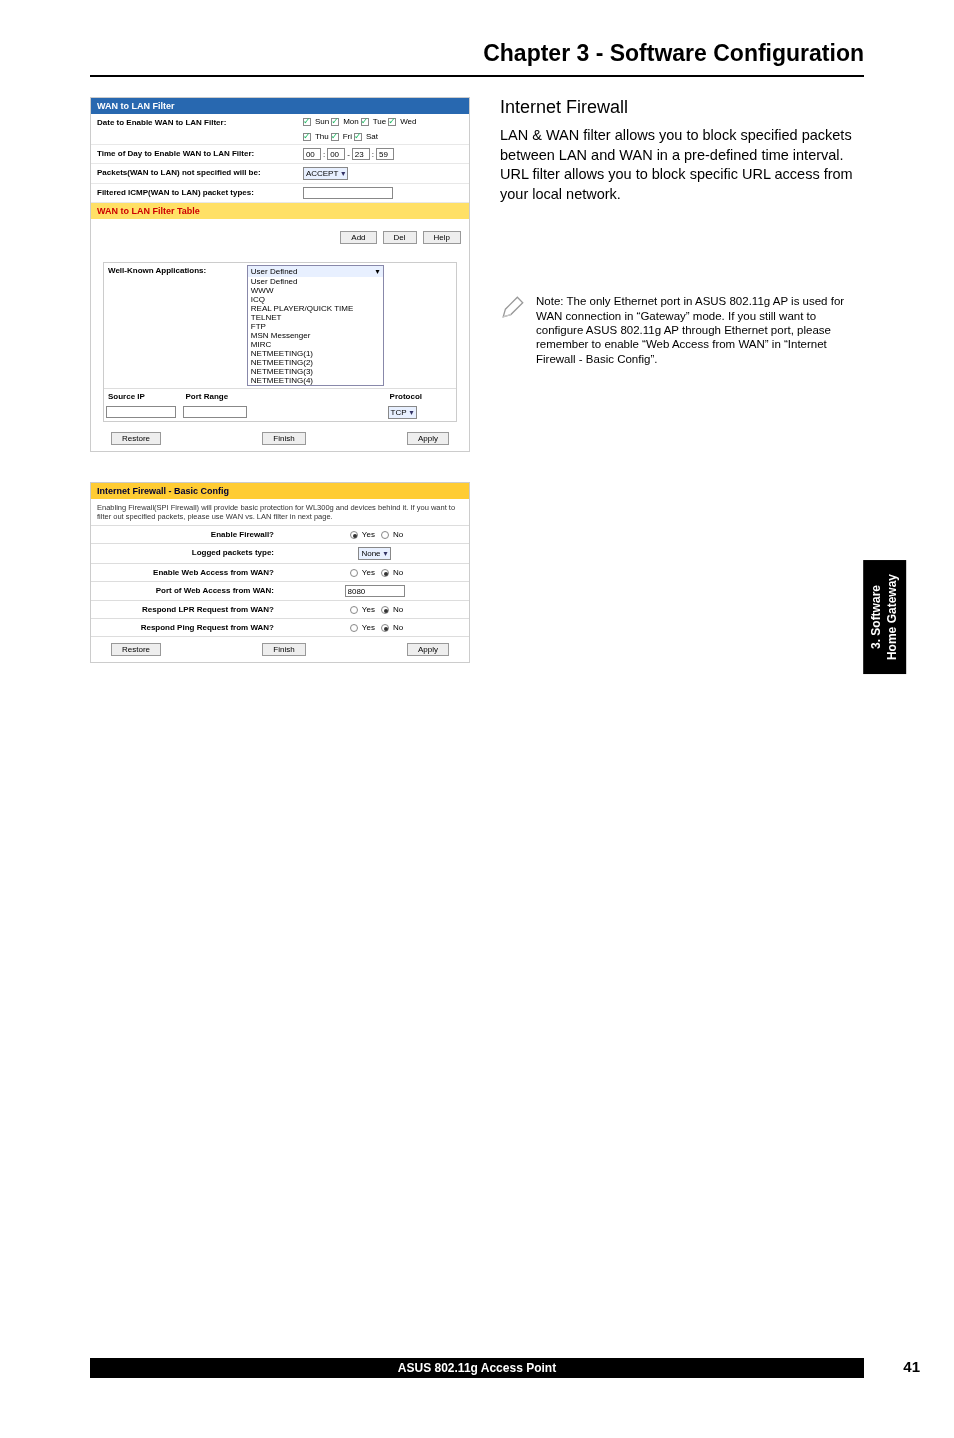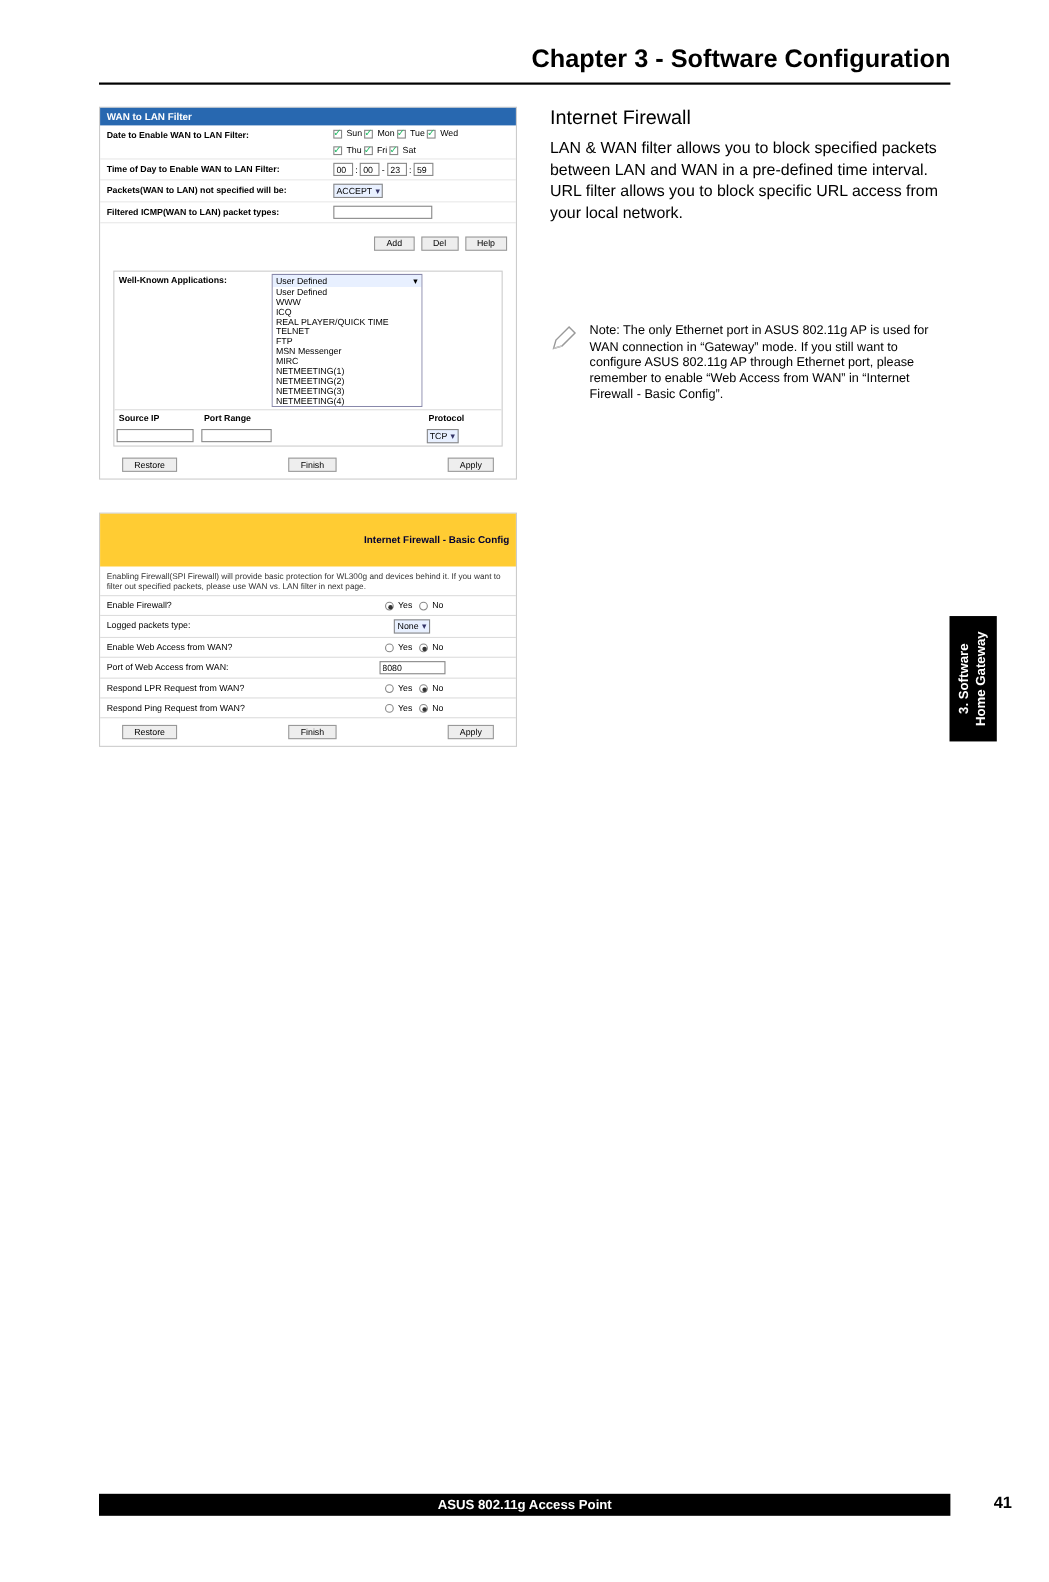--- a/index.html
+++ b/index.html
@@ -28,24 +28,24 @@
   .inner-table { margin: 6px 12px 4px 12px; border:1px solid #ccc; }
   .inner-table .irow { display:flex; }
   .inner-table .ih { font-weight:bold; font-size:8px; padding:3px 4px; }
   .drop { border:1px solid #88a; background:#fff; font-size:8px; position:relative; }
   .drop .dtop { background:#e8f0ff; padding:1px 3px; display:flex; justify-content:space-between; align-items:center; }
   .drop .dlist { background:#fff; }
   .drop .dlist div { padding:0 3px; white-space:nowrap; }
   .botbtns { display:flex; justify-content:space-between; padding:6px 20px; }
 
   
-  .subhdr2 { background:#ffcc33; color:#003; font-weight:bold; font-size:9px; padding:19px 6px;text-align:right; }
+  .subhdr2 { background:#ffcc33; color:#003; font-weight:bold; font-size:9px; padding:3px 6px; }
   .desc2 { font-size:7.5px; padding:4px 6px; color:#333; }
   .r2 { display:flex; border-top:1px solid #ddd; }
-  .r2l { flex:0 0 50%; padding:4px 6px; font-weight:normal; font-size:8px; }
+  .r2l { flex:0 0 50%; padding:4px 6px; font-weight:bold; font-size:8px;text-align:right; }
   .r2r { flex:1; padding:3px 6px; font-size:8px; display:flex; align-items:center; gap:2px;justify-content:center; }
   .radio { display:inline-block; width:8px; height:8px; border:1px solid #888; border-radius:50%; background:#fff; position:relative; margin:0 2px 0 4px; }
   .radio.on::after { content:""; width:4px; height:4px; background:#333; border-radius:50%; position:absolute; top:2px; left:2px; }
 
   
   .sect-h { font-size: 18px; font-weight: normal; margin-bottom: 8px; }
   .body-txt { font-size: 14.5px; line-height: 1.35; }
   .note-wrap { display:flex; gap:10px; margin-top: 90px; }
   .pen-icon { flex:0 0 26px; }
   .pen-icon svg { width:26px; height:26px; }
@@ -115,20 +115,21 @@
             </div>
         </div>
 
         <div class="row">
           <div class="cell-l">Filtered ICMP(WAN to LAN) packet types:</div>
           <div class="cell-r">
               <input class="tinput" style="width: 90px;">
             </div>
         </div>
 
+        <div class="subhdr">WAN to LAN Filter Table</div>
         <div class="btnrow">
           <span class="btn">Add</span>
           <span class="btn">Del</span>
           <span class="btn">Help</span>
         </div>
 
         <div class="inner-table">
           <div class="irow">
             <div class="ih" style="flex:0 0 40%">Well-Known Applications:</div>
             <div style="flex:1; padding:2px;">

